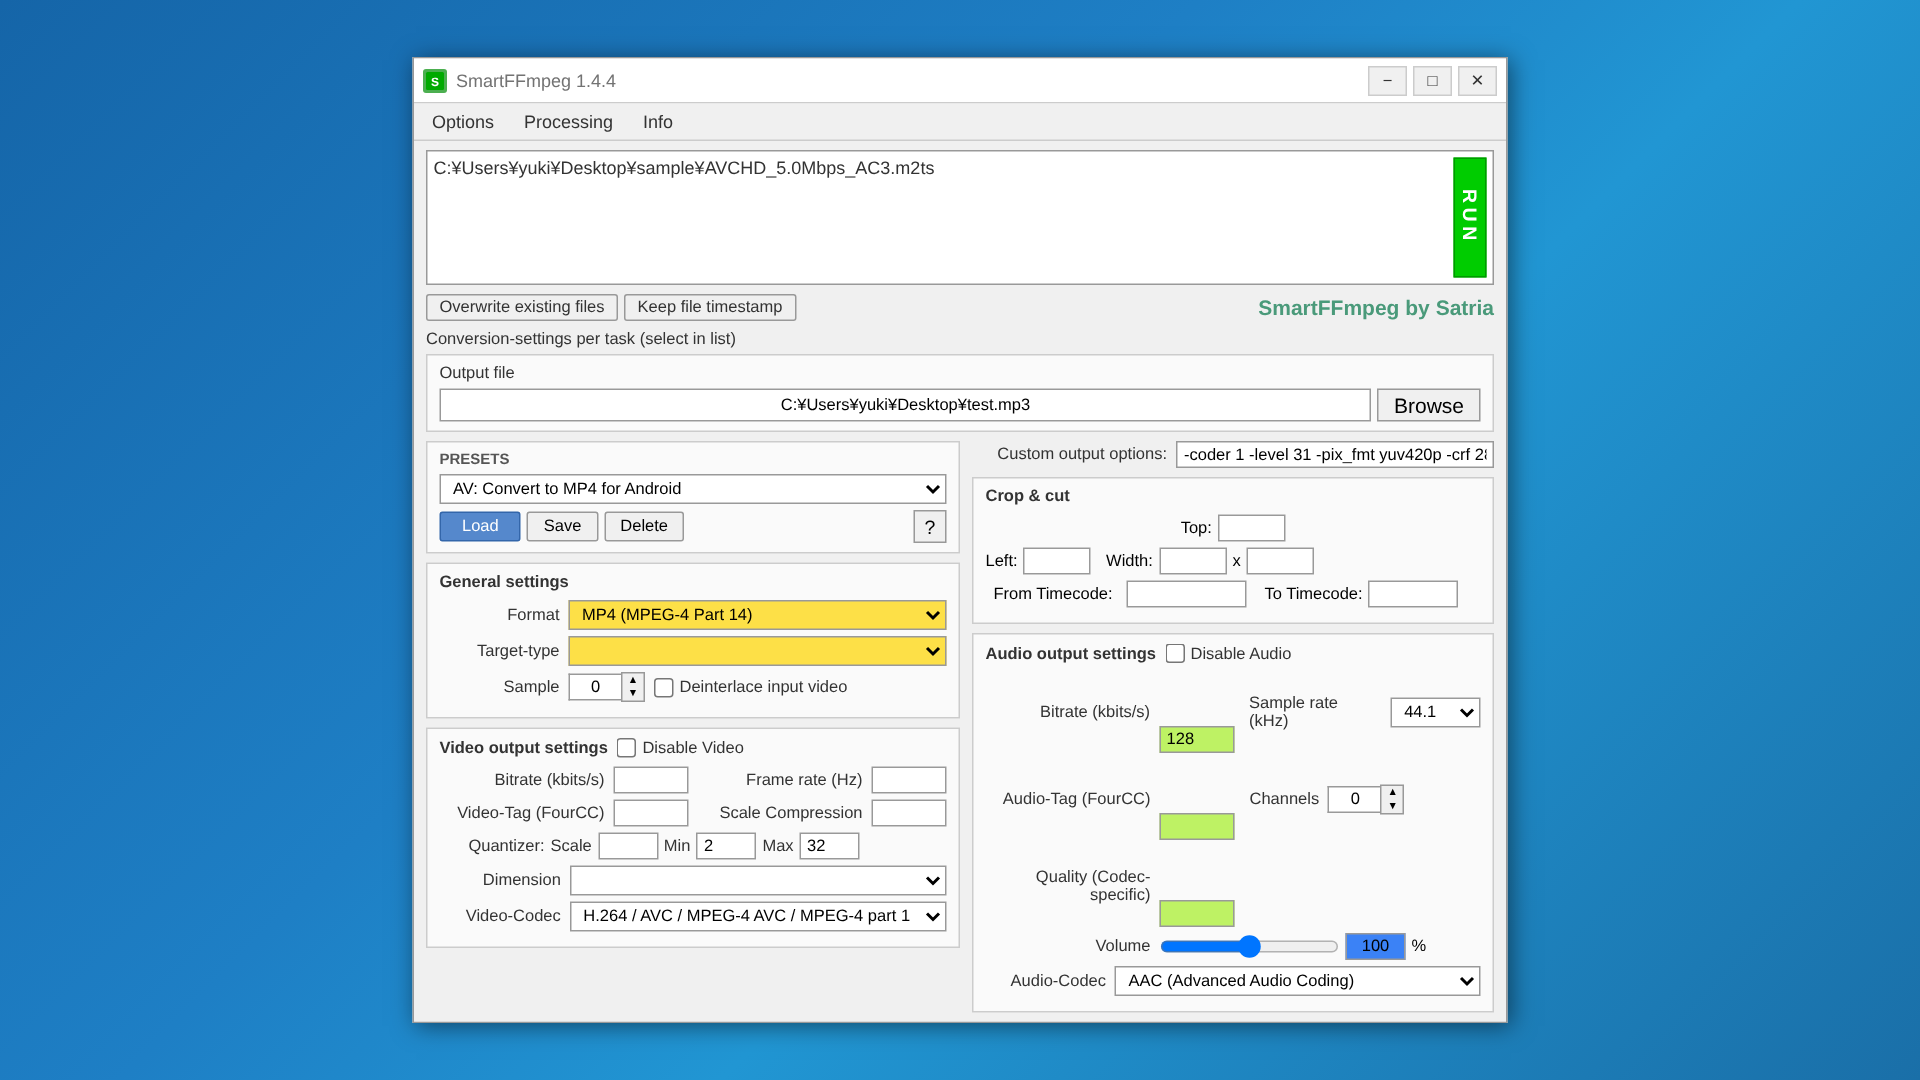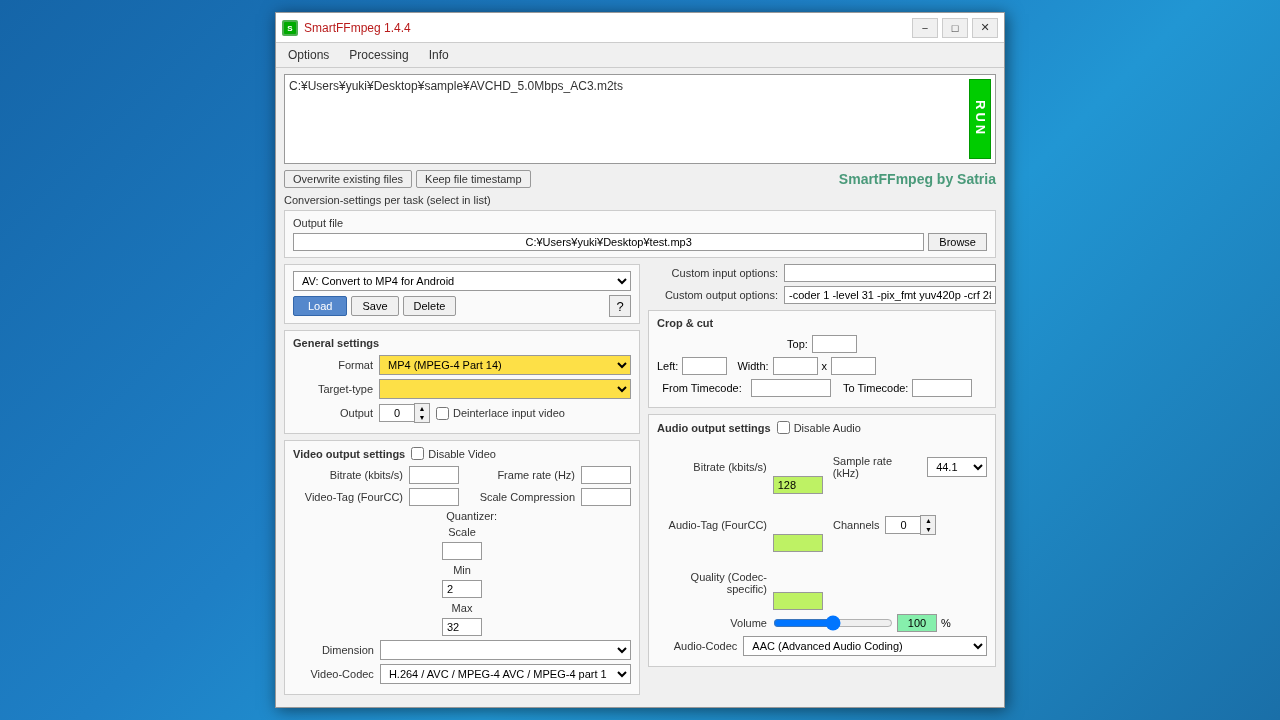--- a/index.html
+++ b/index.html
@@ -51,21 +51,21 @@
       border-radius: 2px;
       display: flex;
       align-items: center;
       justify-content: center;
       font-size: 10px;
       color: white;
       font-weight: bold;
     }
     .title-text {
       font-size: 12px;
-      color: #b91c1c;
+      color: #737373;
     }
     .title-controls {
       display: flex;
       gap: 4px;
     }
     .title-btn {
       width: 26px;
       height: 20px;
       border: 1px solid #ccc;
       background: #f0f0f0;
@@ -179,21 +179,21 @@
       border: 1px solid #999;
       font-size: 11px;
       background: white;
       text-align: center;
     }
     .browse-btn {
       padding: 2px 10px;
       border: 1px solid #999;
       background: #f0f0f0;
       cursor: pointer;
-      font-size: 11px;
+      font-size: 14px;
     }
     
     .presets-group {
       border: 1px solid #ccc;
       padding: 6px 8px;
       margin-bottom: 6px;
       background: #fafafa;
     }
     .presets-label {
       font-size: 10px;
@@ -465,21 +465,21 @@
     }
     .volume-slider {
       width: 120px;
       height: 14px;
     }
     .volume-input {
       width: 40px;
       padding: 2px 2px;
       border: 1px solid #999;
       font-size: 11px;
-      background: #86efac;
+      background: #3b82f6;
       text-align: center;
     }
     
     .dimension-select {
       width: 100%;
       padding: 2px 4px;
       border: 1px solid #999;
       font-size: 11px;
       background: white;
     }
@@ -497,21 +497,20 @@
       border: 1px solid #999;
       font-size: 11px;
       background: white;
     }
     
     .quant-row {
       display: flex;
       align-items: center;
       gap: 4px;
       margin-bottom: 4px;
-      flex-direction: column;
     }
     .quant-label {
       font-size: 11px;
       color: #333;
       width: 70px;
       text-align: right;
     }
     .quant-input {
       width: 40px;
       padding: 2px 4px;
@@ -571,20 +570,21 @@
         <input class="output-input" type="text" value="C:¥Users¥yuki¥Desktop¥test.mp3" style="">
         <button class="browse-btn">Browse</button>
       </div>
     </div>
 
     <div class="two-col">
 
       <div class="left-col">
 
         <div class="presets-group">
+          <div class="presets-label">PRESETS</div>
           <div class="presets-row">
             <select class="preset-select">
               <option>AV: Convert to MP4 for Android</option>
               <option>AV: Convert to MP4 High Quality</option>
               <option>Audio: Convert to MP3</option>
             </select>
           </div>
           <div class="presets-buttons">
             <button class="load-btn">Load</button>
             <button class="save-del-btn">Save</button>
@@ -603,21 +603,21 @@
               <option>AVI</option>
             </select>
           </div>
           <div class="settings-row">
             <span class="settings-label">Target-type</span>
             <select class="settings-select">
               <option></option>
             </select>
           </div>
           <div class="settings-row">
-            <span class="settings-label">Output</span>
+            <span class="settings-label">Sample</span>
             <div class="spinner-wrapper">
               <input class="spinner-input" type="text" value="0" style="">
               <div class="spinner-btns">
                 <div class="spinner-up">▲</div>
                 <div class="spinner-down">▼</div>
               </div>
             </div>
             <label class="checkbox-label">
               <input type="checkbox" style="">
               <span>Deinterlace input video</span>
@@ -671,24 +671,20 @@
               <option>MPEG-4</option>
             </select>
           </div>
         </div>
       </div>
 
       <div class="right-col">
 
         <div class="custom-options-group">
           <div class="custom-row">
-            <span class="custom-label">Custom input options:</span>
-            <input class="custom-input" type="text" style="">
-          </div>
-          <div class="custom-row">
             <span class="custom-label">Custom output options:</span>
             <input class="custom-input" type="text" value="-coder 1 -level 31 -pix_fmt yuv420p -crf 28 -" style="">
           </div>
         </div>
 
         <div class="crop-section">
           <div class="crop-label">Crop &amp; cut</div>
           <div class="crop-row" style="justify-content:center;">
             <span>Top:</span>
             <input class="crop-input" type="text" style="">

